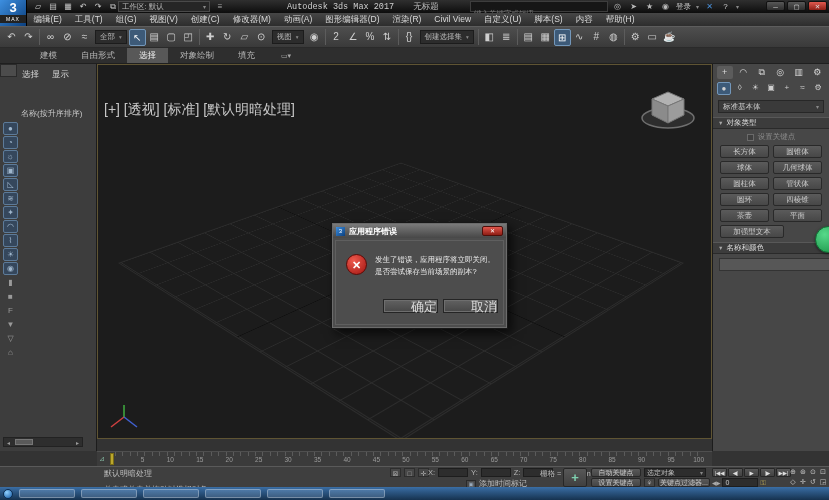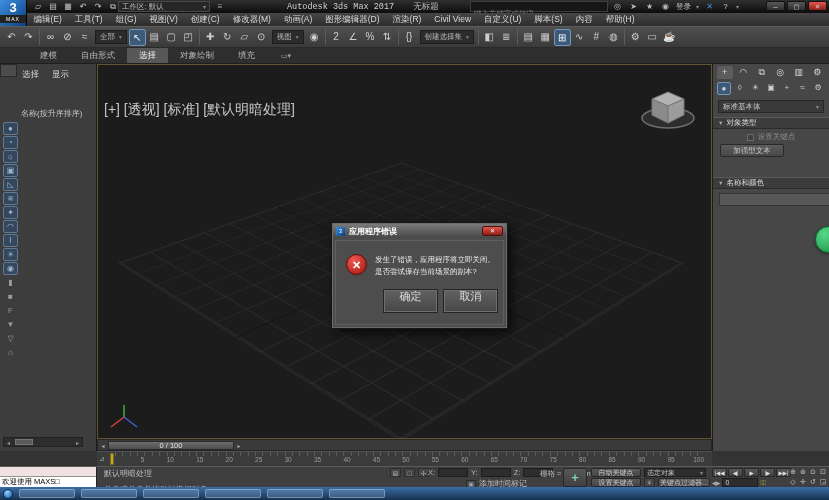--- a/index.html
+++ b/index.html
@@ -106,21 +106,21 @@
   .dlg-close { width:21px; height:10px; background:linear-gradient(#e0564c,#8e1d14); border:1px solid #4e0f0a;
     border-radius:2px; color:#fff; font-size:6px; line-height:8px; text-align:center; }
   .dlg-client { position:absolute; left:3px; top:17px; right:3px; bottom:3px; background:#4d4d4d;
     border:1px solid #5f5f5f; }
   .dlg-msg { display:flex; gap:8px; padding:13px 8px 0 10px; align-items:flex-start; }
   .err-ico { flex:none; width:21px; height:21px; border-radius:50%;
     background:radial-gradient(circle at 35% 30%, #ef5a4e, #a01410); border:1px solid #5e0a06;
     color:#fff; font-weight:bold; font-size:11px; line-height:20px; text-align:center; }
   .dlg-text { font-size:7.5px; color:#ececec; line-height:1.65; }
   .dlg-buttons { position:absolute; right:5px; bottom:11px; display:flex; gap:5px; }
-  .dlg-btn { width:55px; height:24px; font-size:11px; color:#ddd; text-align:center; line-height:13px;
+  .dlg-btn { width:55px; height:14px; font-size:13px; color:#ddd; text-align:right; line-height:13px;
     background:linear-gradient(#616161,#474747); border:1px solid #252525;
     box-shadow:0 0 0 1px #6e6e6e inset; }
 
   
   .right-panel { position:absolute; left:712px; top:64px; width:117px; height:387px; background:#474747;
     border-left:1px solid #1c1c1c; }
   .cp-tabs { display:flex; gap:3px; padding:2px 4px; }
   .cp-tab { width:16px; height:13px; font-size:9px; line-height:12px; text-align:center; color:#d9d9d9; border-radius:2px; }
   .cp-tab.active { background:#5c5c5c; }
   .cp-cats { display:flex; gap:2px; padding:1px 4px 3px 4px; }
@@ -131,21 +131,21 @@
   .rollout { height:12px; background:#3c3c3c; border-top:1px solid #585858; border-bottom:1px solid #2a2a2a;
     font-size:7.5px; color:#ddd; padding:0 5px; display:flex; align-items:center; gap:3px; }
   .rollout .tri { font-size:5.5px; color:#aaa; }
   .autogrid { display:flex; align-items:center; gap:4px; justify-content:center; padding:3px 0 2px 0; }
   .autogrid .box { width:7px; height:7px; border:1px solid #6a6a6a; background:#3f3f3f; }
   .autogrid .lbl { font-size:7.5px; color:#8d8d8d; }
   .prim-grid { display:grid; grid-template-columns:1fr 1fr; gap:3px 4px; padding:1px 7px 3px 7px; }
   .prim-btn { height:13px; font-size:7.5px; color:#ccc; text-align:center; line-height:12px;
     background:linear-gradient(#5b5b5b,#474747); border:1px solid #292929; border-radius:2px;
     white-space:nowrap; overflow:hidden; }
-  .prim-wide { width:64px; margin:0 0 20px 7px; }
+  .prim-wide { width:64px; margin:0 0 4px 7px; }
   .nc-row { display:flex; gap:4px; align-items:center; padding:4px 6px; }
   .nc-input { flex:1; height:13px; background:#575757; border:1px solid #333; outline:none;
     color:#eee; font-size:8px; padding:0 2px; font-family:"Liberation Sans",sans-serif; }
   .badge { position:absolute; right:-13px; top:162px; width:27px; height:27px; border-radius:50%;
     background:radial-gradient(circle at 35% 30%, #57d98a, #168f43); border:1px solid #0d6e31;
     box-shadow:0 1px 3px rgba(0,0,0,.5); }
 
   
   .timeslider { position:absolute; left:97px; top:439px; width:615px; height:12px; background:#3a3a3a;
     border:1px solid #262626; display:flex; align-items:center; }
@@ -427,37 +427,44 @@
       <span class="caret">▾</span>
     </div>
     <div class="rollout">
       <span class="tri">▼</span>
       <span>对象类型</span>
     </div>
     <div class="autogrid">
       <span class="box"></span>
       <span class="lbl">设置关键点</span>
     </div>
+    <div class="prim-grid" id="prim-grid">
+        <span class="prim-btn">长方体</span>
+        <span class="prim-btn">圆锥体</span>
+        <span class="prim-btn">球体</span>
+        <span class="prim-btn">几何球体</span>
+        <span class="prim-btn">圆柱体</span>
+        <span class="prim-btn">管状体</span>
+        <span class="prim-btn">圆环</span>
+        <span class="prim-btn">四棱锥</span>
+        <span class="prim-btn">茶壶</span>
+        <span class="prim-btn">平面</span>
+      </div>
     <div class="prim-btn prim-wide">加强型文本</div>
     <div class="rollout">
       <span class="tri">▼</span>
       <span>名称和颜色</span>
     </div>
     <div class="nc-row">
       <input class="nc-input" style="">
 
     </div>
     <div class="badge"></div>
   </div>
 
-  <div class="timeslider">
-    <span class="ts-arrow">◂</span>
-    <span class="ts-thumb">0 / 100</span>
-    <span class="ts-arrow">▸</span>
-  </div>
 
   <div class="trackbar">
     <span class="tb-curve">⊿</span>
     <span class="tb-marker"></span>
     <div class="tb-ticks"></div>
     <div class="ruler-labels" id="ruler-labels">
         <span>5</span>
         <span>10</span>
         <span>15</span>
         <span>20</span>
@@ -474,24 +481,20 @@
         <span>75</span>
         <span>80</span>
         <span>85</span>
         <span>90</span>
         <span>95</span>
         <span>100</span>
       </div>
   </div>
 
   <div class="statusbar">
-    <div class="listener">
-      <div class="lt"></div>
-      <div class="lb">欢迎使用 MAXS□</div>
-    </div>
     <div class="sb-status">默认明暗处理</div>
     <div class="sb-prompt">单击或单击并拖动以选择对象</div>
     <div class="sb-icons" id="sb-icons">
         <span class="sb-mini">⊠</span>
         <span class="sb-mini">□</span>
         <span class="sb-mini">✛</span>
       </div>
     <div class="sb-coords">
       <span class="lab">X:</span>
       <span class="sb-field"></span>

